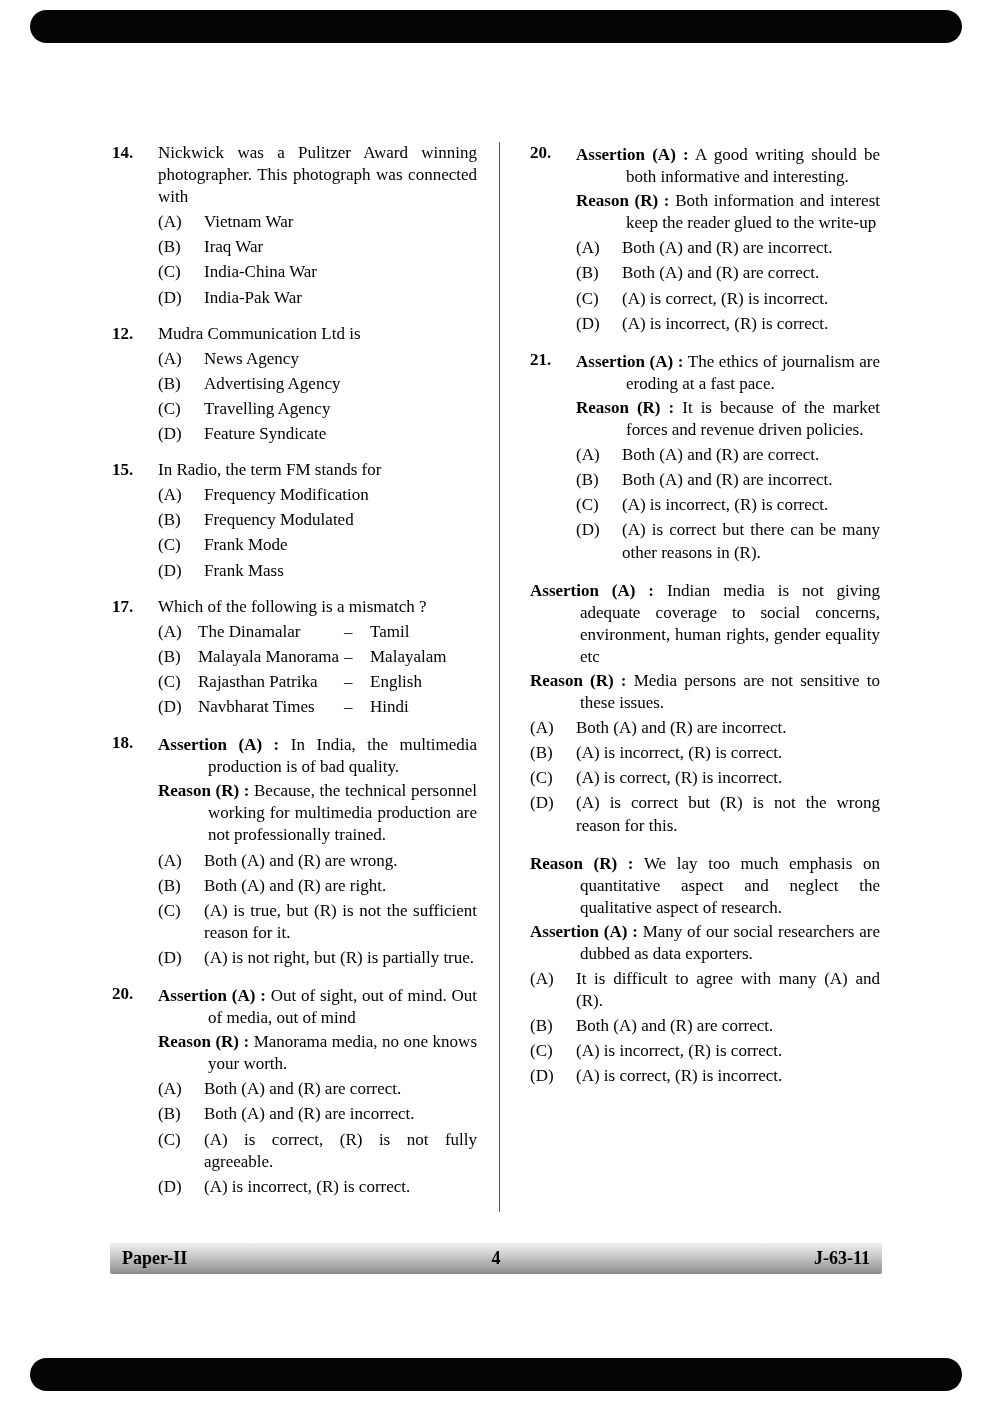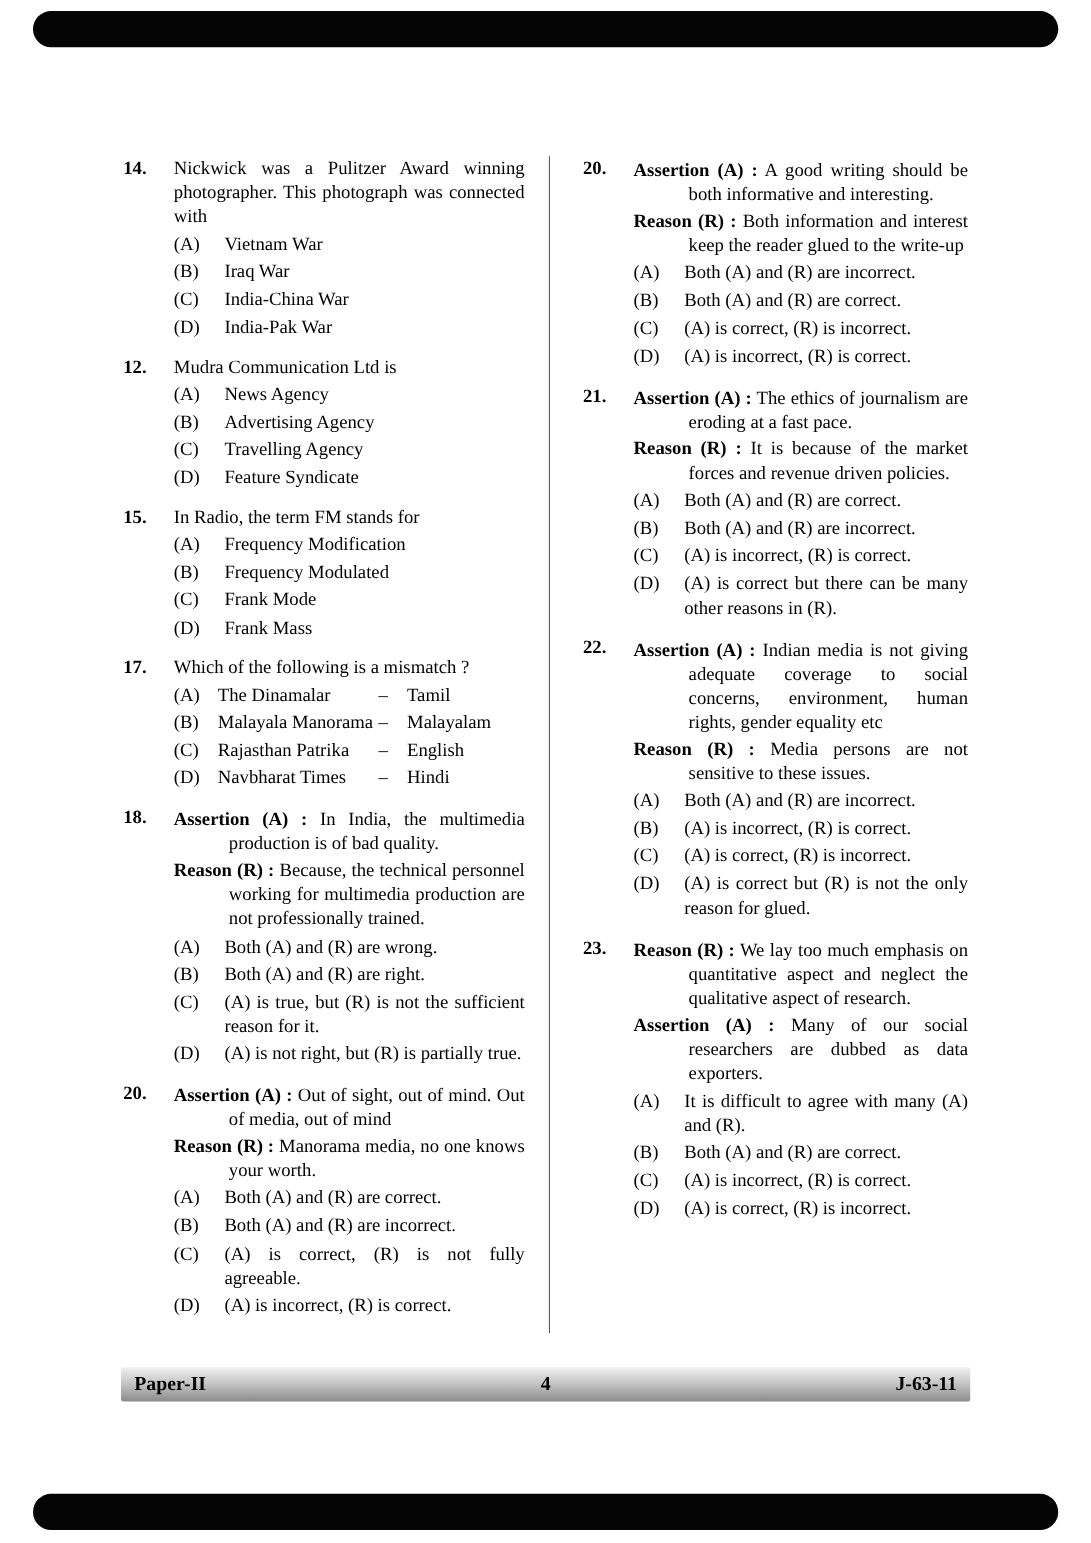--- a/index.html
+++ b/index.html
@@ -247,45 +247,43 @@
             <span class="ot">(A) is incorrect, (R) is correct.</span>
           </div>
           <div class="opt">
             <span class="ol">(D)</span>
             <span class="ot">(A) is correct but there can be many other reasons in (R).</span>
           </div>
         </div>
       </div>
 
       <div class="q">
-        <div class="qnum">22.</div>
         <div class="qbody">
           <p class="ar"><b>Assertion (A) :</b> <span>Indian media is not giving adequate coverage to social concerns, environment, human rights, gender equality etc</span></p>
           <p class="ar"><b>Reason (R) :</b> <span>Media persons are not sensitive to these issues.</span></p>
           <div class="opt">
             <span class="ol">(A)</span>
             <span class="ot">Both (A) and (R) are incorrect.</span>
           </div>
           <div class="opt">
             <span class="ol">(B)</span>
             <span class="ot">(A) is incorrect, (R) is correct.</span>
           </div>
           <div class="opt">
             <span class="ol">(C)</span>
             <span class="ot">(A) is correct, (R) is incorrect.</span>
           </div>
           <div class="opt">
             <span class="ol">(D)</span>
-            <span class="ot">(A) is correct but (R) is not the only reason for glued.</span>
-          </div>
-        </div>
-      </div>
-
-      <div class="q">
-        <div class="qnum">23.</div>
+            <span class="ot">(A) is correct but (R) is not the wrong reason for this.</span>
+          </div>
+        </div>
+      </div>
+
+      <div class="q">
         <div class="qbody">
           <p class="ar"><b>Reason (R) :</b> <span>We lay too much emphasis on quantitative aspect and neglect the qualitative aspect of research.</span></p>
           <p class="ar"><b>Assertion (A) :</b> <span>Many of our social researchers are dubbed as data exporters.</span></p>
           <div class="opt">
             <span class="ol">(A)</span>
             <span class="ot">It is difficult to agree with many (A) and (R).</span>
           </div>
           <div class="opt">
             <span class="ol">(B)</span>
             <span class="ot">Both (A) and (R) are correct.</span>

